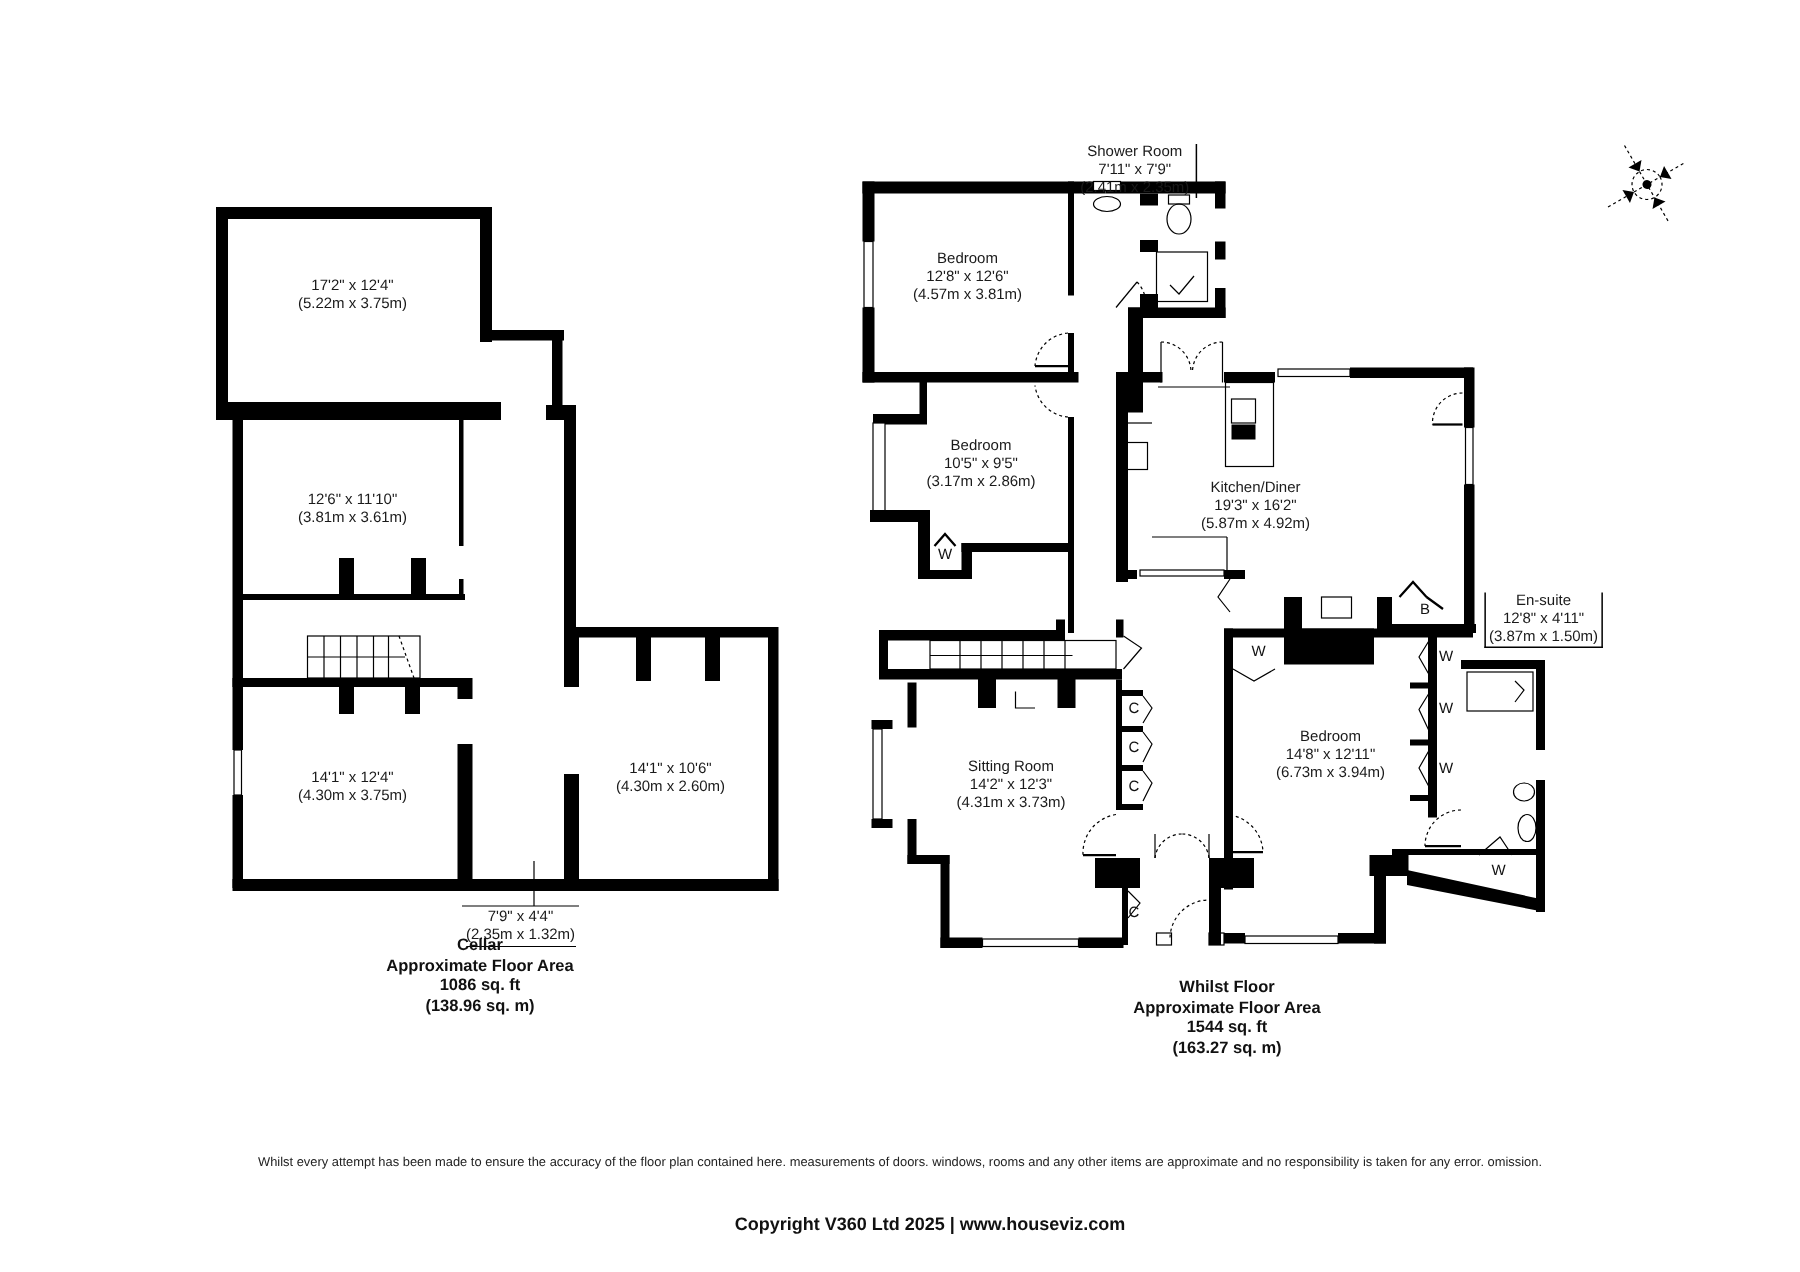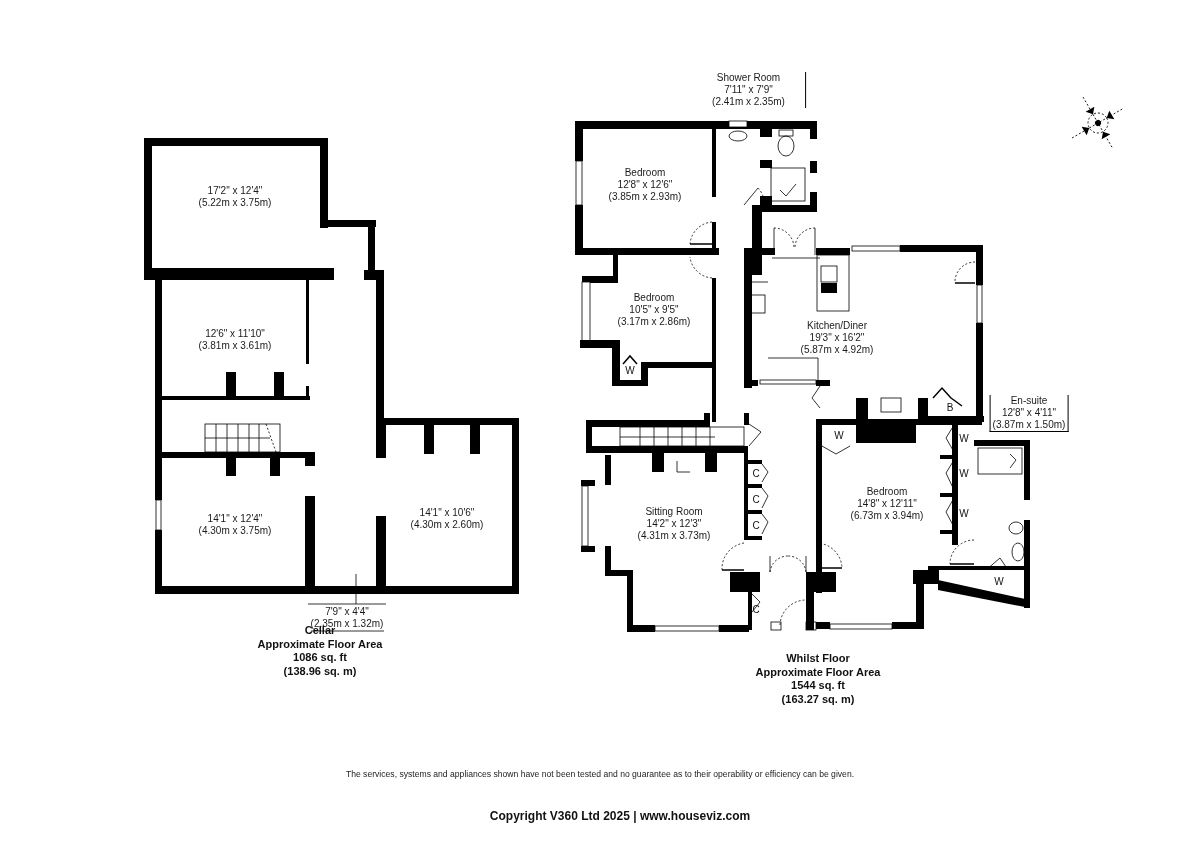--- a/index.html
+++ b/index.html
@@ -260,29 +260,29 @@
 </div>
 <div class="lbl" style="left:447px; top:507px;">
   <div>14'1" x 10'6"</div>
   <div>(4.30m x 2.60m)</div>
 </div>
 <div class="lbl" style="left:347px; top:606px;">
   <div>7'9" x 4'4"</div>
   <div>(2.35m x 1.32m)</div>
 </div>
 
-<div class="lbl" style="left:759px; top:72px; border-right:1px solid #000; padding-right:20px;">
+<div class="lbl" style="left:759px; top:96px; border-right:1px solid #000; padding-right:4px;">
   <div>Shower Room</div>
   <div>7'11" x 7'9"</div>
   <div>(2.41m x 2.35m)</div>
 </div>
 <div class="lbl" style="left:645px; top:167px;">
   <div>Bedroom</div>
   <div>12'8" x 12'6"</div>
-  <div>(3.85m x 2.93m)</div>
+  <div>(4.57m x 3.81m)</div>
 </div>
 <div class="lbl" style="left:654px; top:292px;">
   <div>Bedroom</div>
   <div>10'5" x 9'5"</div>
   <div>(3.17m x 2.86m)</div>
 </div>
 <div class="lbl" style="left:837px; top:320px;">
   <div>Kitchen/Diner</div>
   <div>19'3" x 16'2"</div>
   <div>(5.87m x 4.92m)</div>
@@ -322,15 +322,15 @@
   <div>(138.96 sq. m)</div>
 </div>
 <div class="area" style="left:818px; top:652px;">
   <div>Whilst Floor</div>
   <div>Approximate Floor Area</div>
   <div>1544 sq. ft</div>
   <div>(163.27 sq. m)</div>
 </div>
 
 <div class="disc">
-  <div>The services, systems and appliances shown have not been tested and no guarantee as to their operability or efficiency can be given.</div>
+  <div>Whilst every attempt has been made to ensure the accuracy of the floor plan contained here. measurements of doors. windows, rooms and any other items are approximate and no responsibility is taken for any error. omission.</div>
 </div>
 <div class="copy">Copyright V360 Ltd 2025 | www.houseviz.com</div>
 
 </body></html>

